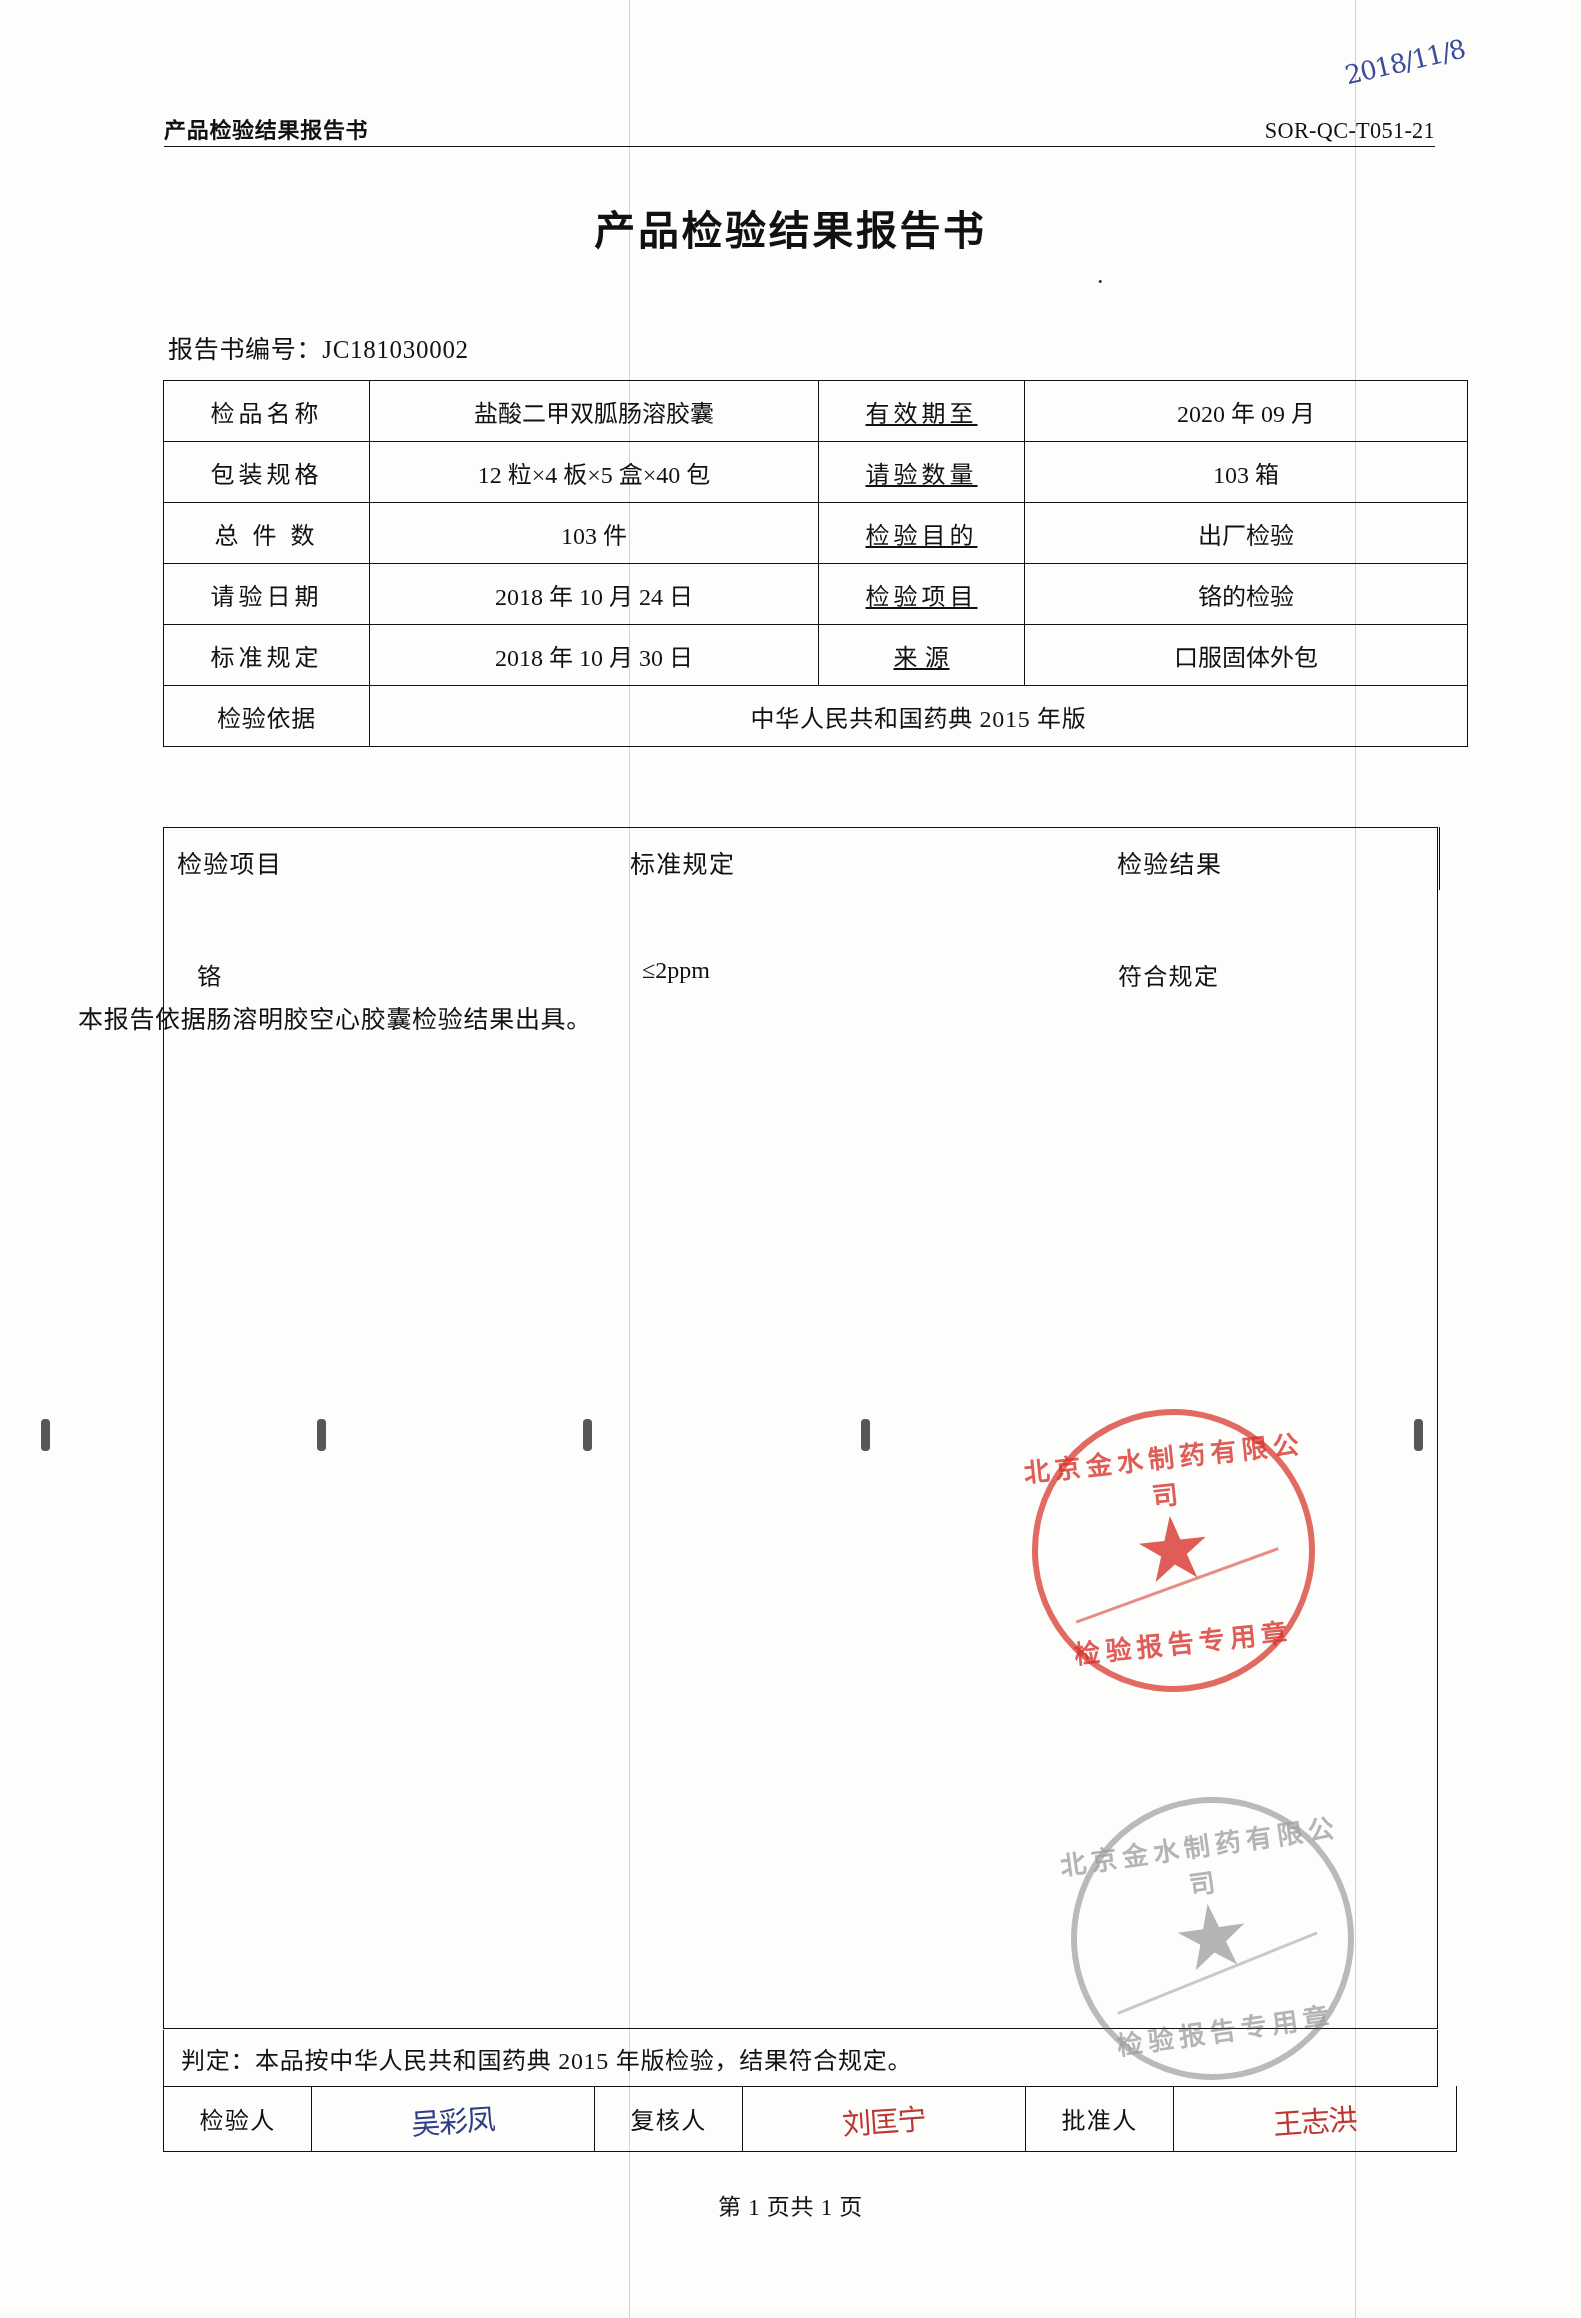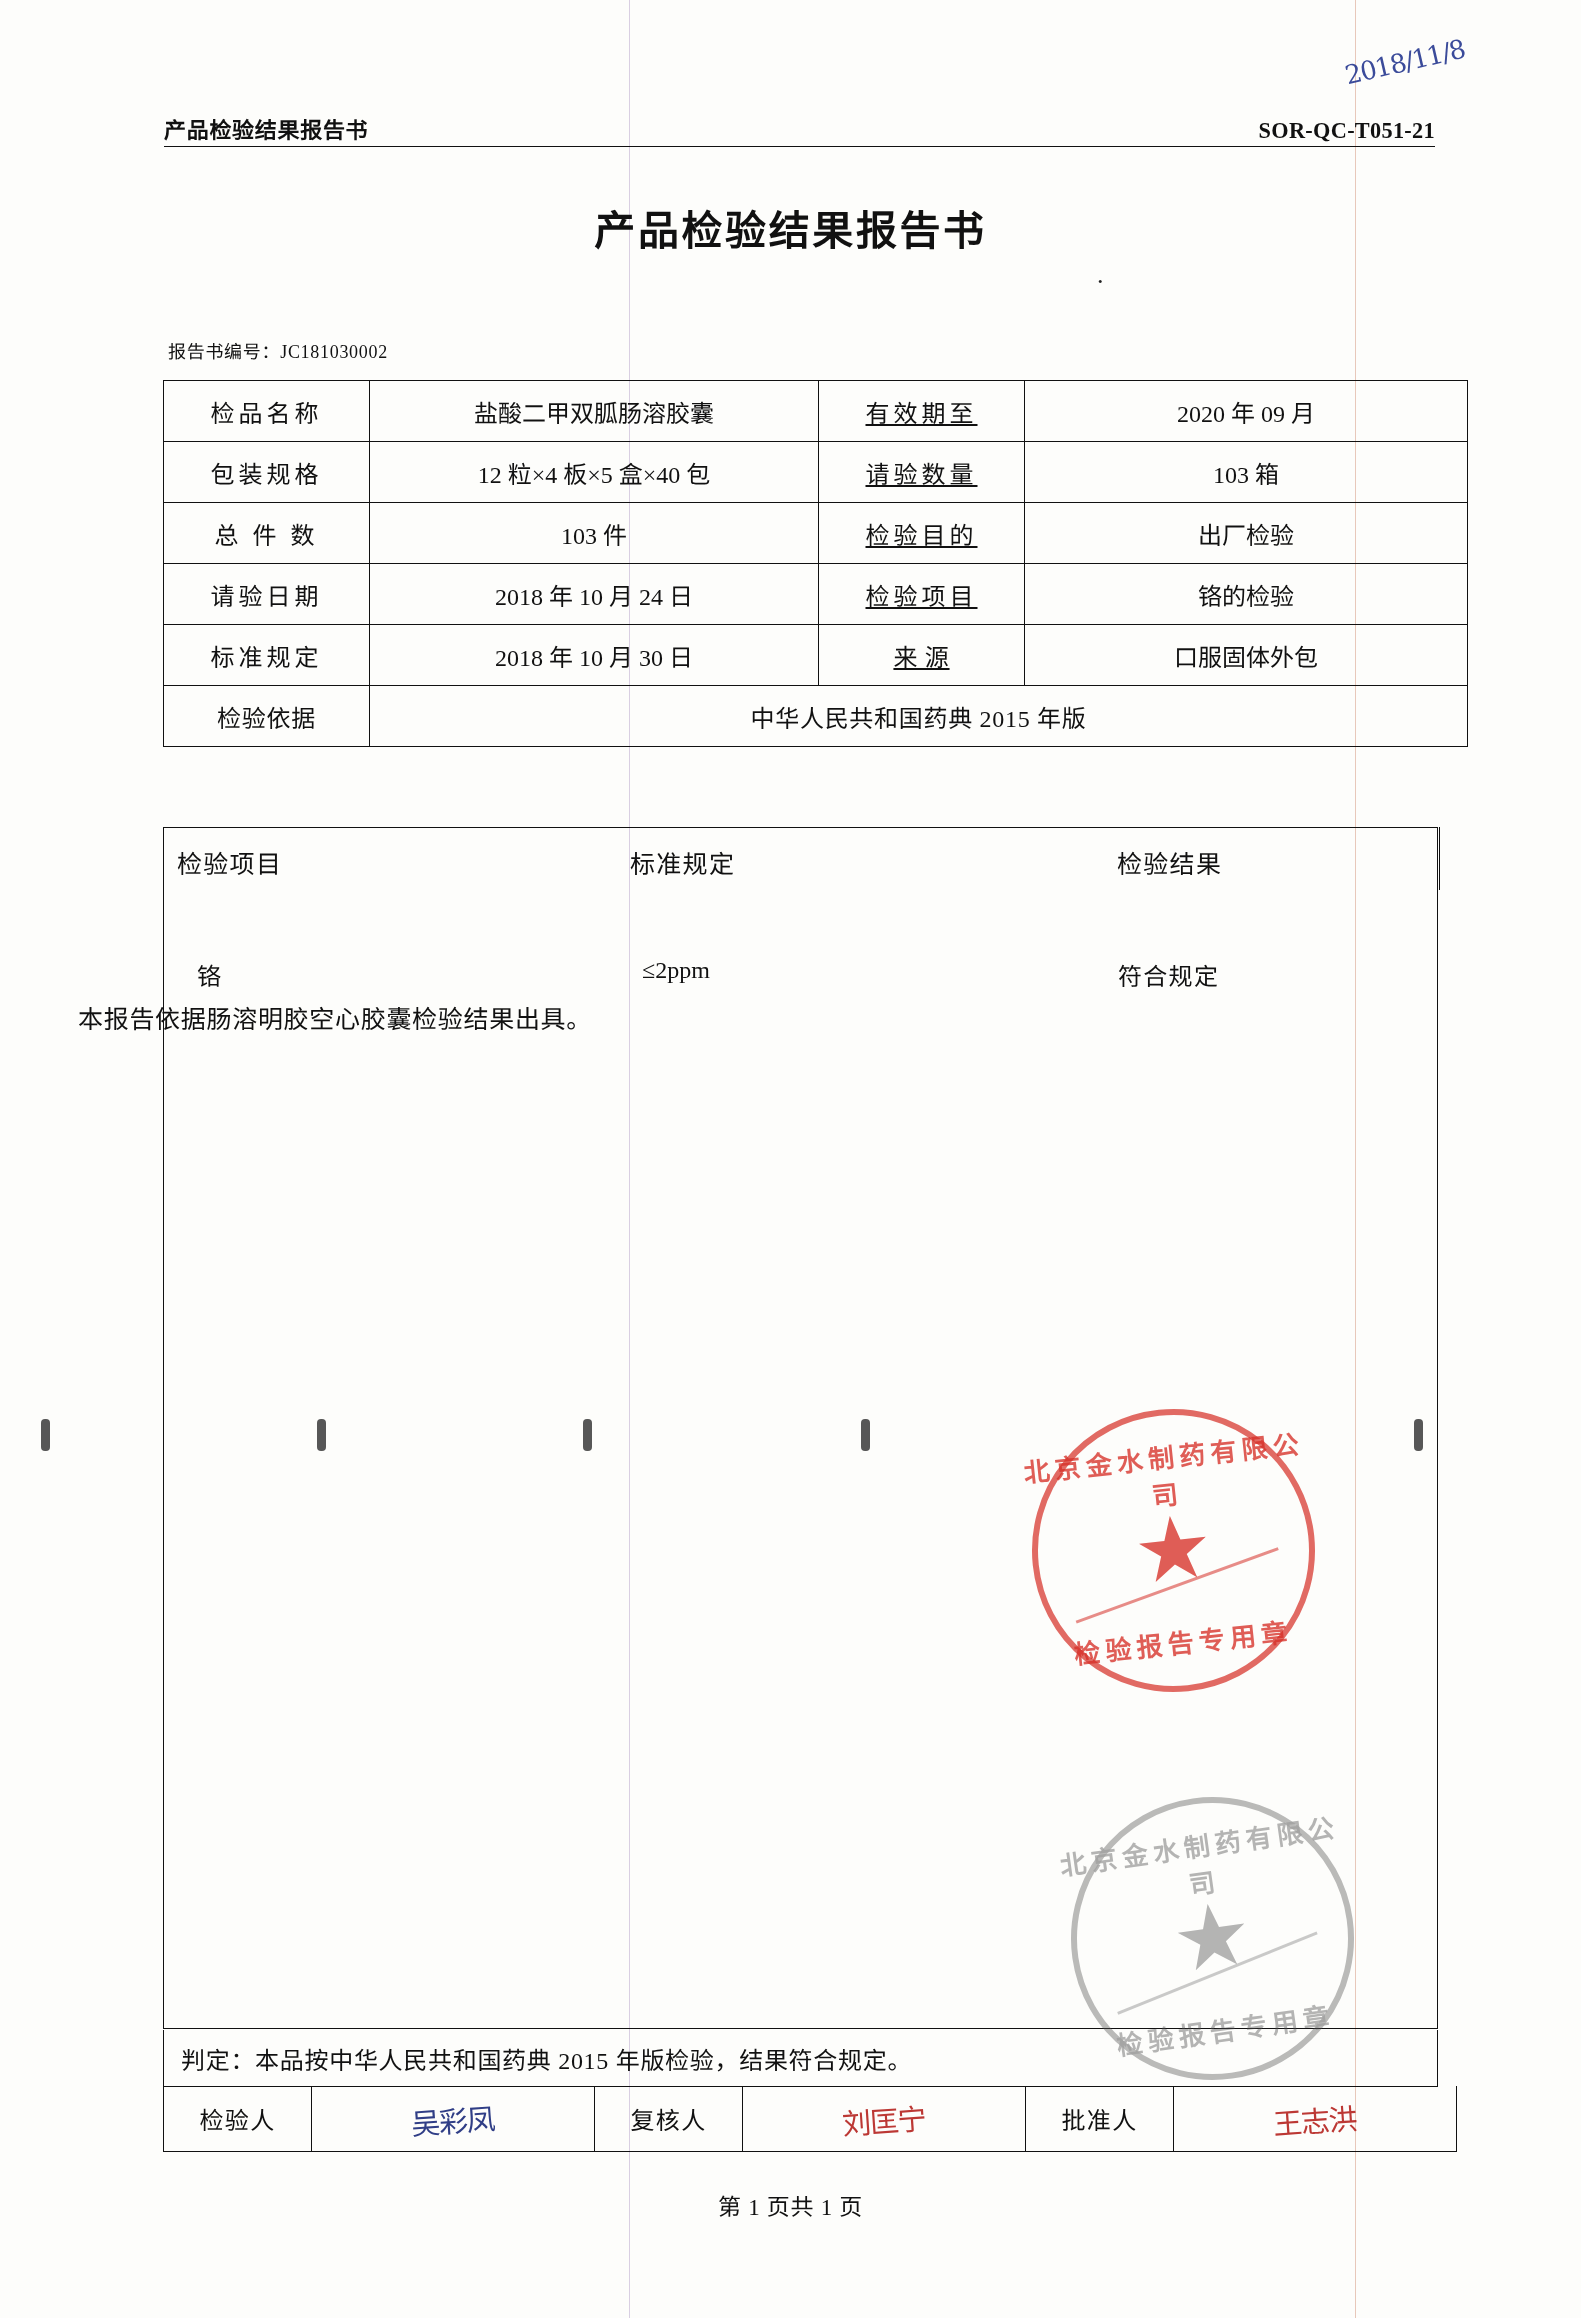--- a/index.html
+++ b/index.html
@@ -42,21 +42,21 @@
     align-items: flex-end;
     font-size: 22px;
   }
   .doc-header .left {
     font-family: "Liberation Sans", "DejaVu Sans", sans-serif;
     font-weight: bold;
     letter-spacing: 0.7px;
   }
   .doc-header .right {
     font-family: "Liberation Serif", serif;
-    font-weight: bold;
+    font-weight: normal;
     letter-spacing: 0.3px;
     font-size: 22.3px;
   }
   .header-rule {
     position: absolute;
     left: 164px;
     top: 146px;
     width: 1271px;
     height: 1.3px;
     background: #111;
@@ -91,22 +91,22 @@
     position: absolute;
     left: 1097px;
     top: 260px;
     font-size: 26px;
     color: #222;
   }
 
   .report-no {
     position: absolute;
     left: 168px;
-    top: 337px;
-    font-size: 18px;
+    top: 329px;
+    font-size: 25px;
     letter-spacing: 0.7px;
   }
 
   
   .main-table {
     position: absolute;
     left: 163px;
     top: 380px;
     width: 1275px;
     border-collapse: collapse;

